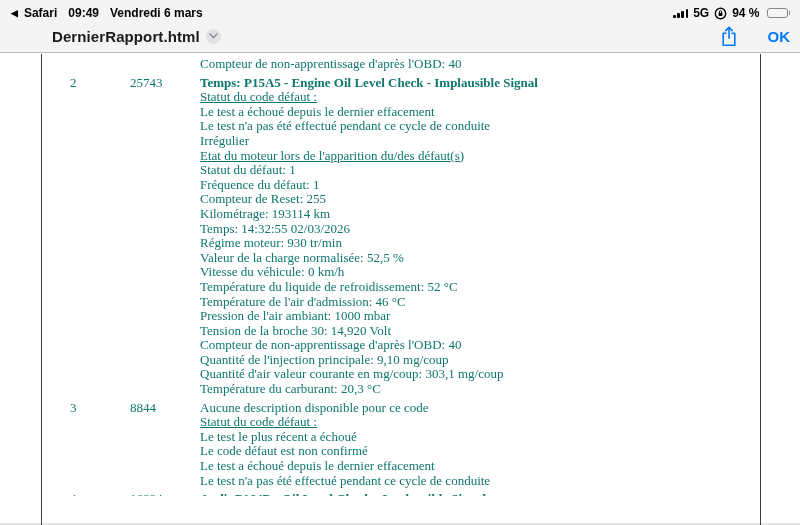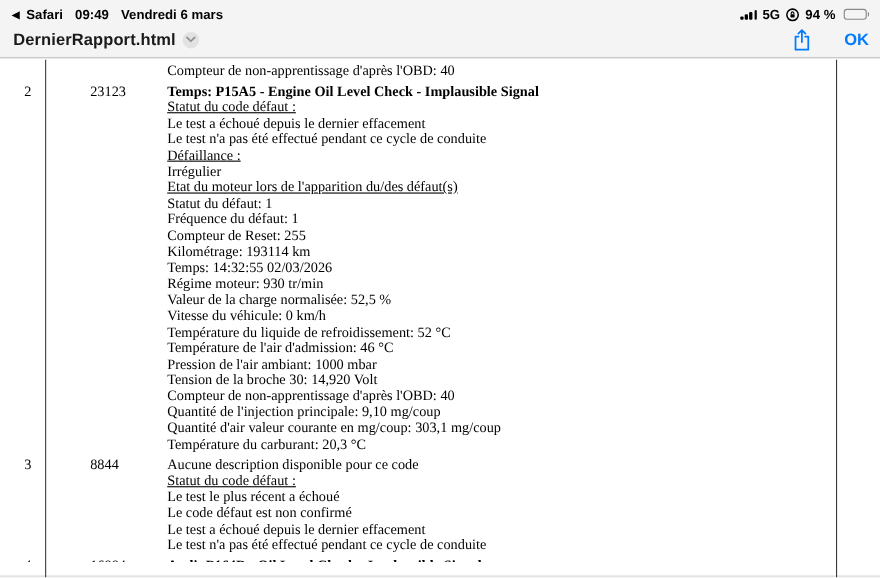--- a/index.html
+++ b/index.html
@@ -16,32 +16,32 @@
   .sb-right { margin-left:auto; display:flex; align-items:center; gap:5px;justify-content:space-between; }
   .sigbars { display:flex; align-items:flex-end; gap:1.5px; height:10px; }
   .sigbars i { display:block; width:2.6px; background:#000; border-radius:1px; }
   .sigbars i:nth-child(1){height:3.5px} .sigbars i:nth-child(2){height:5.5px}
   .sigbars i:nth-child(3){height:7.5px} .sigbars i:nth-child(4){height:9.5px}
   .battery { display:flex; align-items:center; margin-left:2px; }
   .batt-body { width:21px; height:10.5px; border:1px solid #878789; border-radius:3px; padding:1px; }
   .batt-fill { height:100%; width:94%; background:#000; border-radius:1.5px; }
   .batt-nub { width:1.5px; height:4px; background:#878789; border-radius:0 2px 2px 0; margin-left:1px; }
 
-  .titlebar { height:28px; display:flex; align-items:center; padding:0 10px 4px 12px; }
+  .titlebar { height:28px; display:flex; align-items:center; padding:0 10px 4px 12px;margin-left:40px; }
   .filename { font-size:15px; font-weight:700; color:#1a1a1c; letter-spacing:.1px; }
   .chev-btn { width:15px; height:15px; border-radius:50%; background:#e2e2e4; margin-left:6px;
               display:flex; align-items:center; justify-content:center; cursor:pointer; }
   .tb-right { margin-left:auto; display:flex; align-items:center; gap:30px; }
   .share-btn { display:flex; cursor:pointer; }
   .ok-btn { font-size:15px; font-weight:600; cursor:pointer; }
 
   
   .doc { position:absolute; top:54px; bottom:0; left:0; right:0; overflow:hidden;
-         font-family:"Liberation Serif", serif; font-size:13px; line-height:14.6px; color:#000000;
-         padding-top:3px; }
+         font-family:"Liberation Serif", serif; font-size:13px; line-height:14.6px; color:#0f766e;
+         padding-top:3px;padding-left:48px; }
   .vline { position:absolute; top:0; bottom:0; width:1px; background:#3a3a3a; z-index:2; }
   .vline.l { left:41px; } .vline.r { left:760px; }
   .bottom-band { position:absolute; left:0; right:0; bottom:0; height:2px; background:#e3e3e5; z-index:1; }
 
   .trow { display:flex; margin-bottom:4px; }
   .c1 { width:82px; padding-left:22px; flex:none; }
   .c2 { width:70px; flex:none; }
   .c3 { flex:1; padding-right:42px; white-space:nowrap; }
   .line { display:block; }
   .b { font-weight:700; }
@@ -110,28 +110,27 @@
   <div class="trow">
     <div class="c1"></div>
       <div class="c2"></div>
     <div class="c3">
         <span class="line">Compteur de non-apprentissage d'après l'OBD: 40</span>
       </div>
   </div>
 
   <div class="trow">
     <div class="c1">2</div>
-    <div class="c2">23123</div>
+    <div class="c2">25743</div>
     <div class="c3">
       <span class="line b">Temps: P15A5 - Engine Oil Level Check - Implausible Signal</span>
       <div>
           <span class="line u">Statut du code défaut :</span>
           <span class="line">Le test a échoué depuis le dernier effacement</span>
           <span class="line">Le test n'a pas été effectué pendant ce cycle de conduite</span>
-          <span class="line u">Défaillance :</span>
           <span class="line">Irrégulier</span>
           <span class="line u">Etat du moteur lors de l'apparition du/des défaut(s)</span>
           <span class="line">Statut du défaut: 1</span>
           <span class="line">Fréquence du défaut: 1</span>
           <span class="line">Compteur de Reset: 255</span>
           <span class="line">Kilométrage: 193114 km</span>
           <span class="line">Temps: 14:32:55 02/03/2026</span>
           <span class="line">Régime moteur: 930 tr/min</span>
           <span class="line">Valeur de la charge normalisée: 52,5 %</span>
           <span class="line">Vitesse du véhicule: 0 km/h</span>

